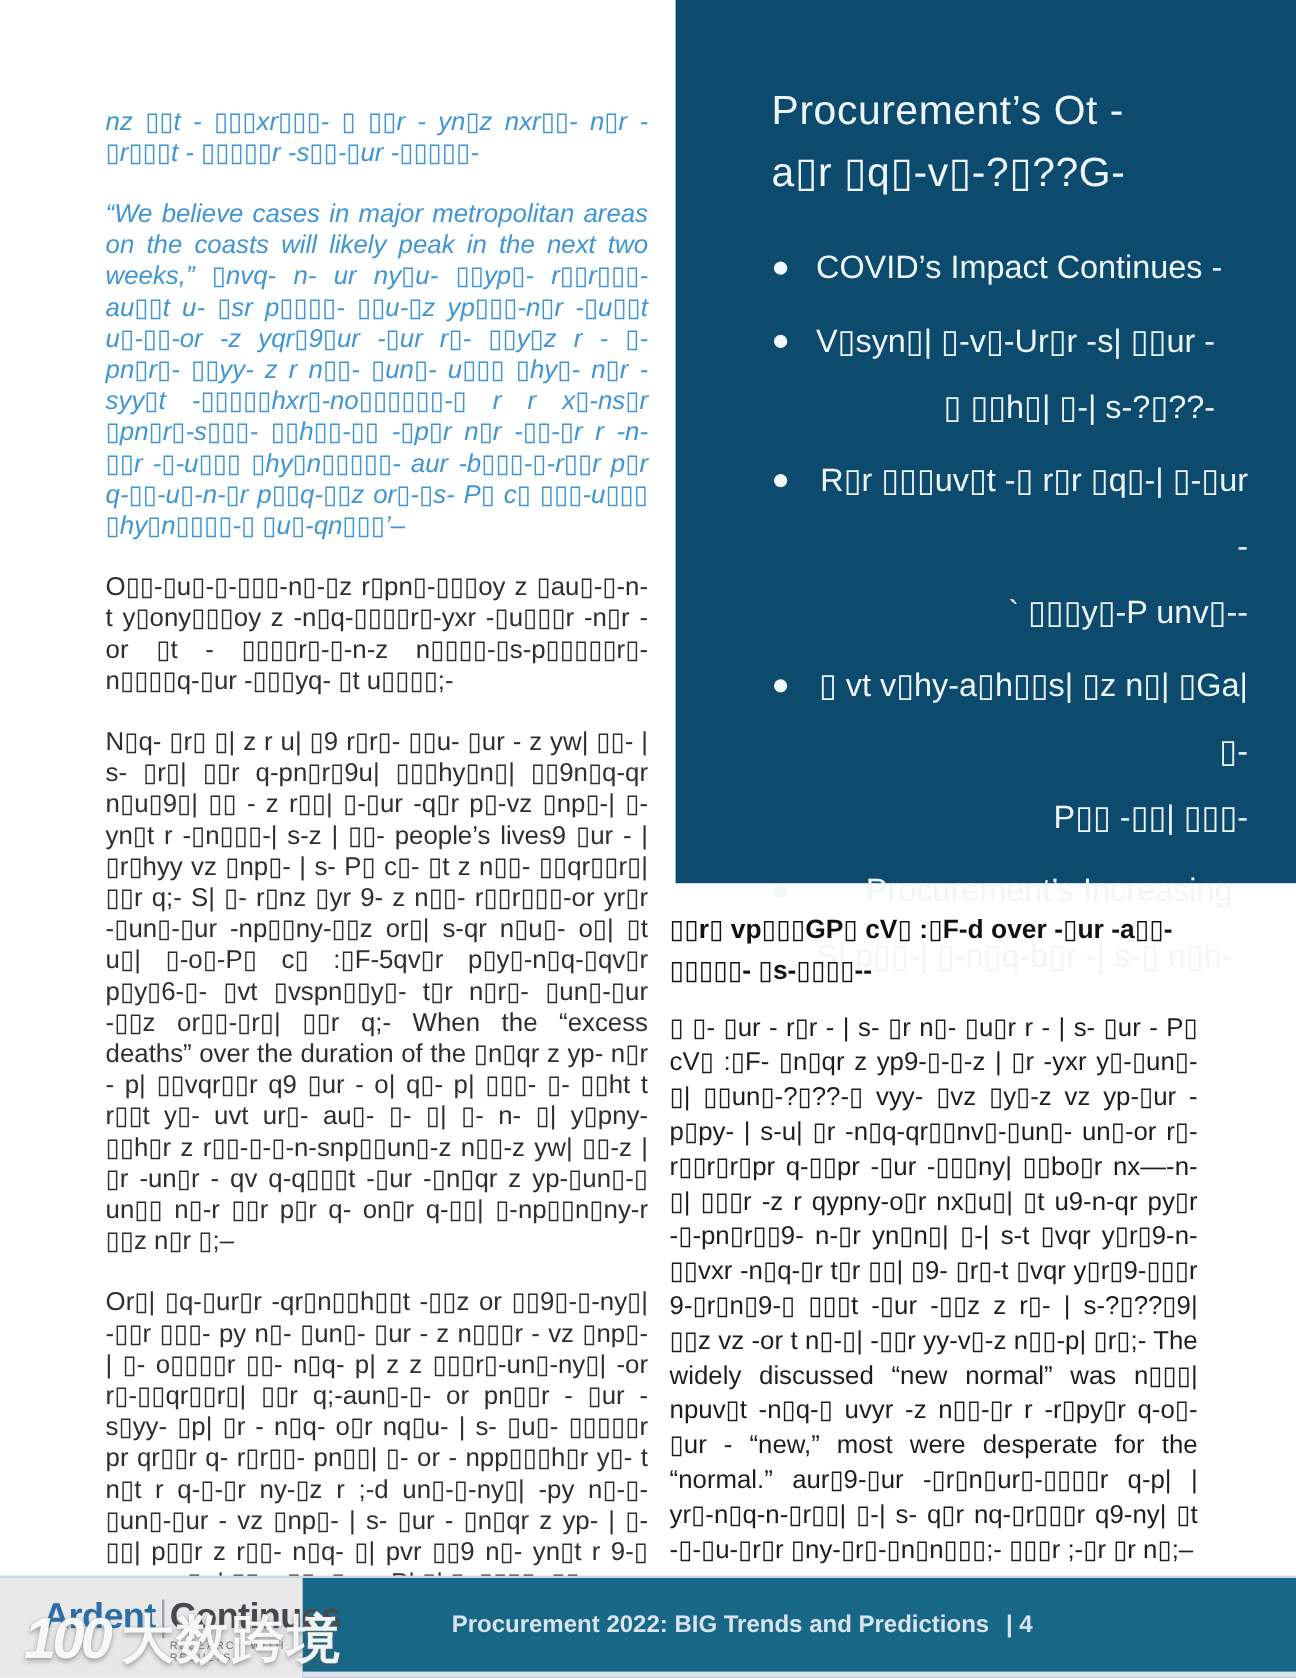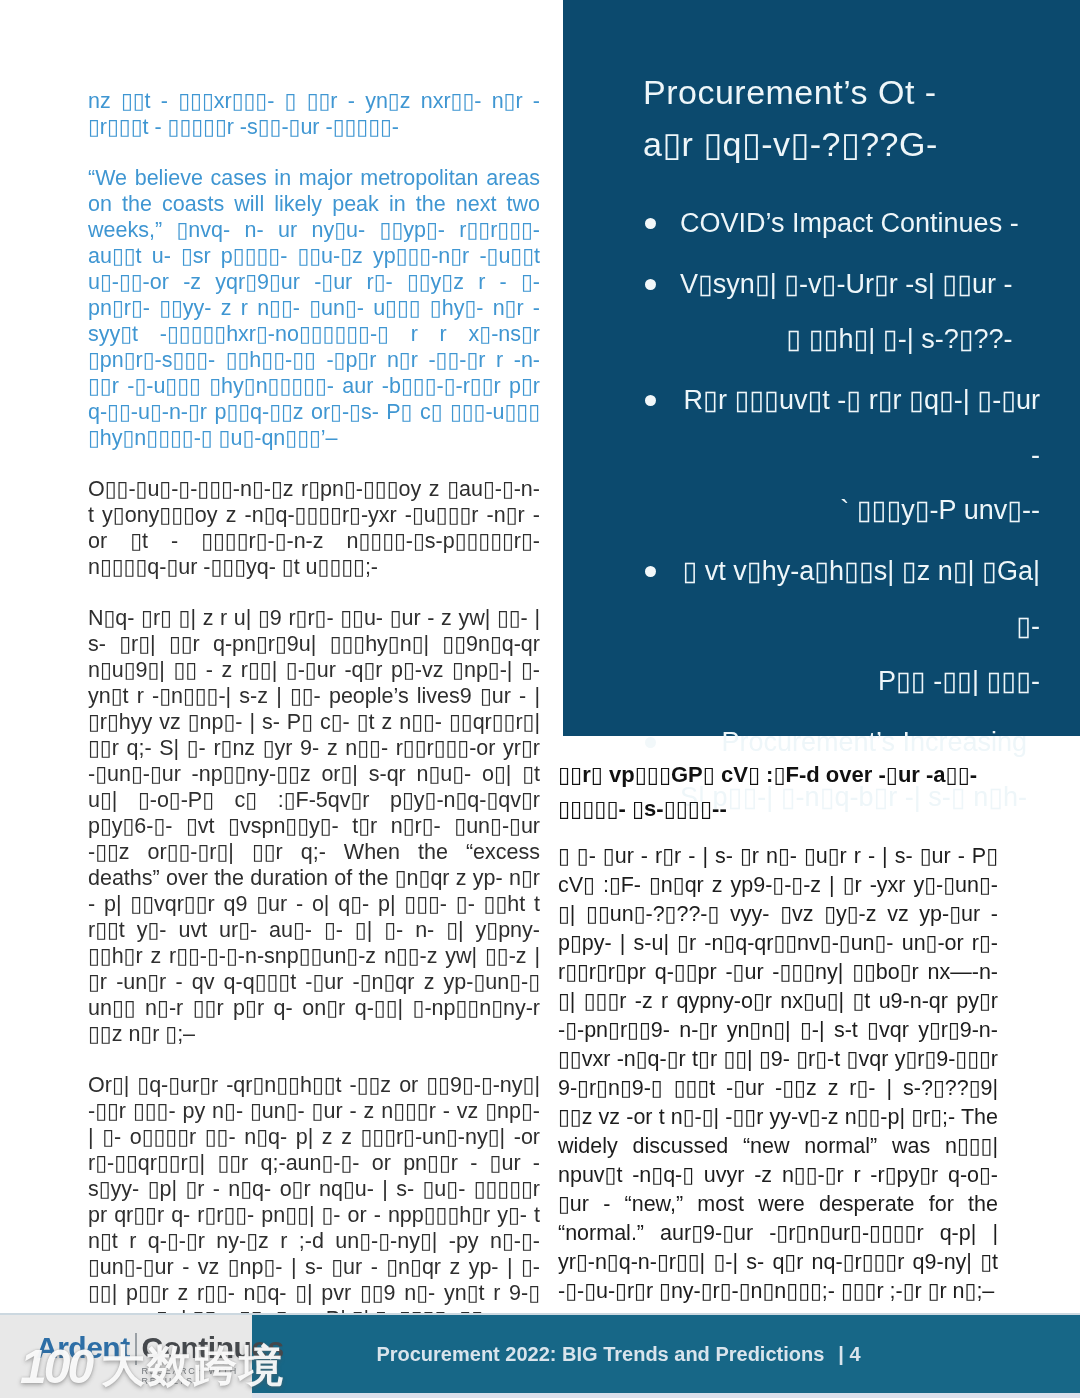--- a/index.html
+++ b/index.html
@@ -8,21 +8,21 @@
     font-family:"Liberation Sans","DejaVu Sans",sans-serif;
     -webkit-font-smoothing:antialiased;overflow:hidden;
   }
   
   .left-col{
     position:absolute;left:88px;top:88px;width:452px;
     font-size:21.5px;line-height:26px;color:#2e2e2e;
     text-align:justify;
   }
   .left-col p{margin:0 0 25px 0;}
-  .p-blue{color:#3f96d2;}
+  .p-blue{color:#3f96d2;font-style:italic;}
   
   .side-box{
     position:absolute;left:563px;top:0;width:517px;height:736px;
     background:#0c4a6e;color:#eef6f9;box-sizing:border-box;
     padding:66px 40px 0 80px;
   }
   .side-title{font-size:34px;line-height:52px;font-weight:400;letter-spacing:.5px;margin:0 0 26px 0;}
   .side-list{list-style:none;margin:0;padding:0;}
   .side-item{display:flex;margin:0 0 6px 0;}
   .side-dot{

